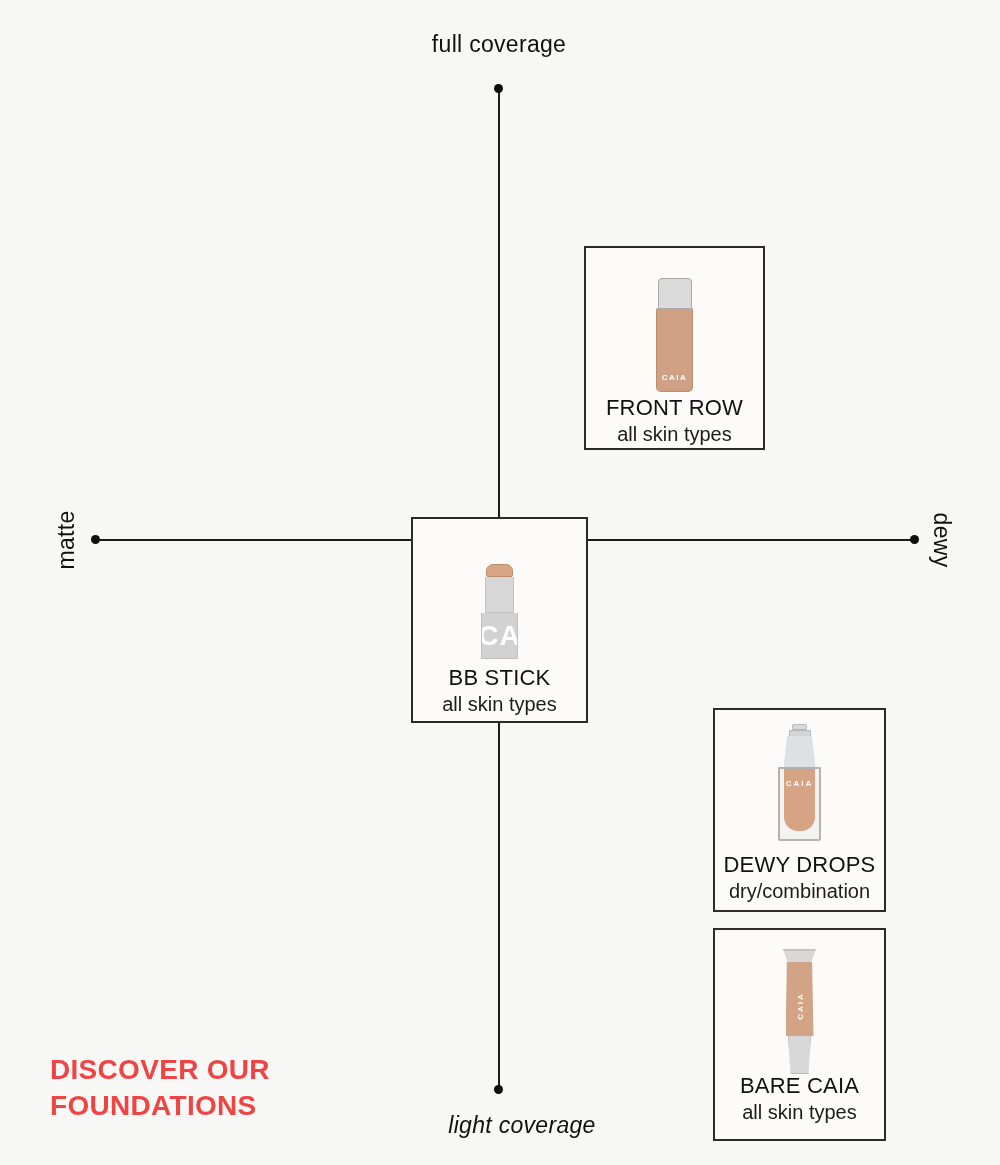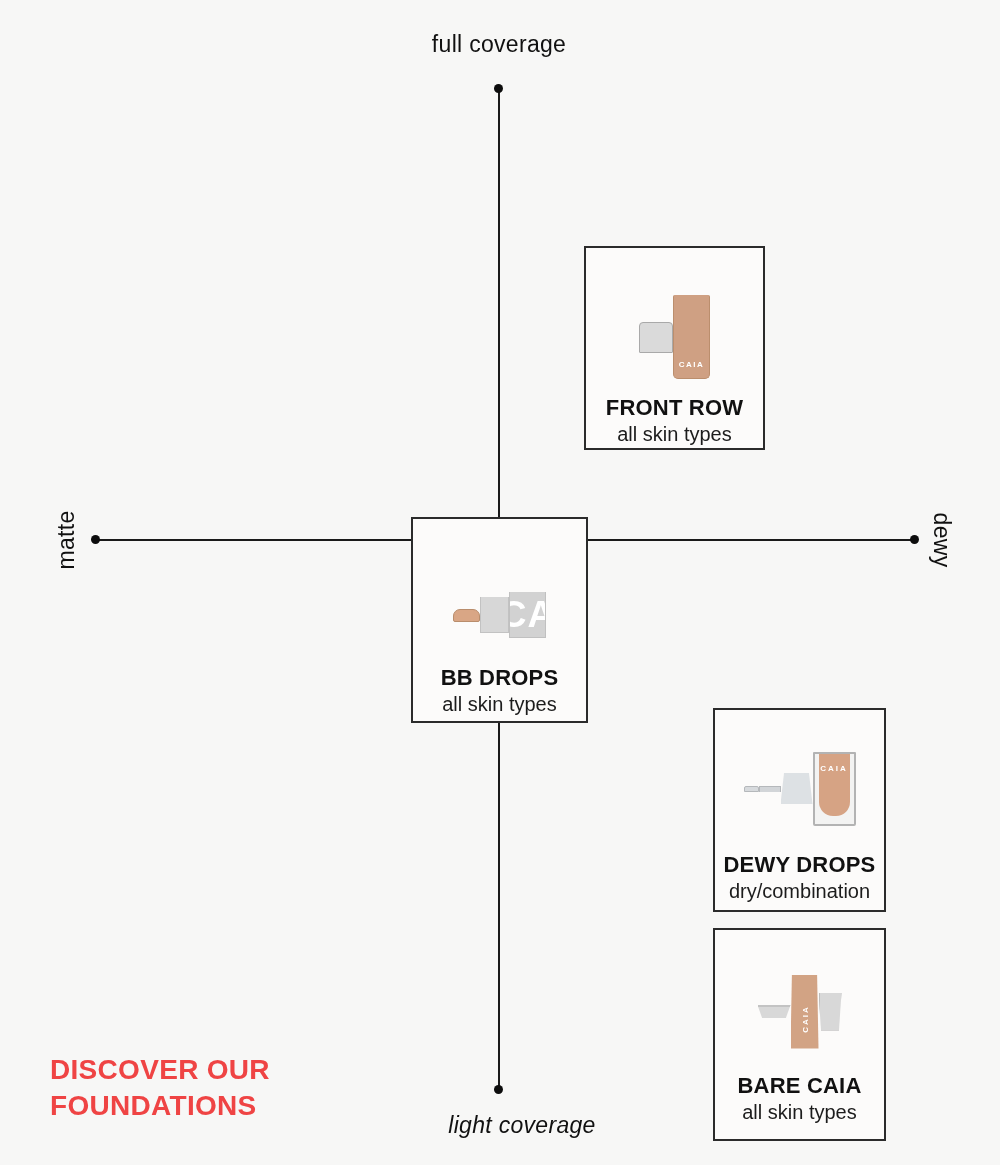--- a/index.html
+++ b/index.html
@@ -50,28 +50,28 @@
     border: 2px solid #2b2b2b;
     display: flex; flex-direction: column; align-items: center;
     cursor: pointer;
   }
   .card.front-row  { left: 584px; top: 246px; width: 181px; height: 204px; }
   .card.bb-stick   { left: 411px; top: 517px; width: 177px; height: 206px; }
   .card.dewy-drops { left: 713px; top: 708px; width: 173px; height: 204px; }
   .card.bare-glow  { left: 713px; top: 928px; width: 173px; height: 213px; }
 
   .card-title {
-    font-size: 22px; font-weight: 700; color: #111;
+    font-size: 22px; font-weight: 400; color: #111;
     letter-spacing: 0.2px; line-height: 1.1; text-align: center;
   }
   .card-sub {
     font-size: 20px; color: #1c1c1c; margin-top: 3px; text-align: center;
   }
 
-  .art { display: flex; flex-direction: row; align-items: center; }
+  .art { display: flex; flex-direction: column; align-items: center; }
   .front-row  .art { margin-top: 30px; height: 118px; }
   .bb-stick   .art { margin-top: 45px; height: 102px; }
   .dewy-drops .art { margin-top: 14px; height: 129px; }
   .bare-glow  .art { margin-top: 19px; height: 125px; }
 
   
   .fr-cap {
     width: 34px; height: 31px; background: #dadada;
     border: 1px solid #a9a9a9; border-radius: 4px 4px 1px 1px; z-index: 2;
   }
@@ -97,21 +97,21 @@
     border: 1px solid #c2c2c2; border-top: none;
   }
   .bb-base {
     width: 37px; height: 46px; background: #d2d2d2;
     border: 1px solid #c0c0c0; border-top: none;
     position: relative; overflow: hidden;
   }
   .bb-brand {
     position: absolute; left: 50%; top: 50%;
     transform: translate(-50%, -50%);
-    color: #fff; font-size: 37px; font-weight: 700; letter-spacing: 1px;
+    color: #fff; font-size: 28px; font-weight: 700; letter-spacing: 1px;
   }
 
   
   .dd-nub {
     width: 15px; height: 6px; background: #d7dadd;
     border: 1px solid #b5b8bb; border-radius: 2px 2px 0 0;
   }
   .dd-collar {
     width: 22px; height: 6px; background: #d2d5d8;
     border: 1px solid #b5b8bb; border-bottom: none;
@@ -193,21 +193,21 @@
   </div>
 
   <div class="card bb-stick">
     <div class="art">
       <div class="bb-tip"></div>
       <div class="bb-stick-body"></div>
       <div class="bb-base">
         <div class="bb-brand">CA</div>
       </div>
     </div>
-    <div class="card-title">BB DROPS</div>
+    <div class="card-title">BB STICK</div>
     <div class="card-sub">all skin types</div>
   </div>
 
   <div class="card dewy-drops">
     <div class="art">
       <div class="dd-nub"></div>
       <div class="dd-collar"></div>
       <div class="dd-dropper"></div>
       <div class="dd-bottle">
         <div class="dd-liquid">

